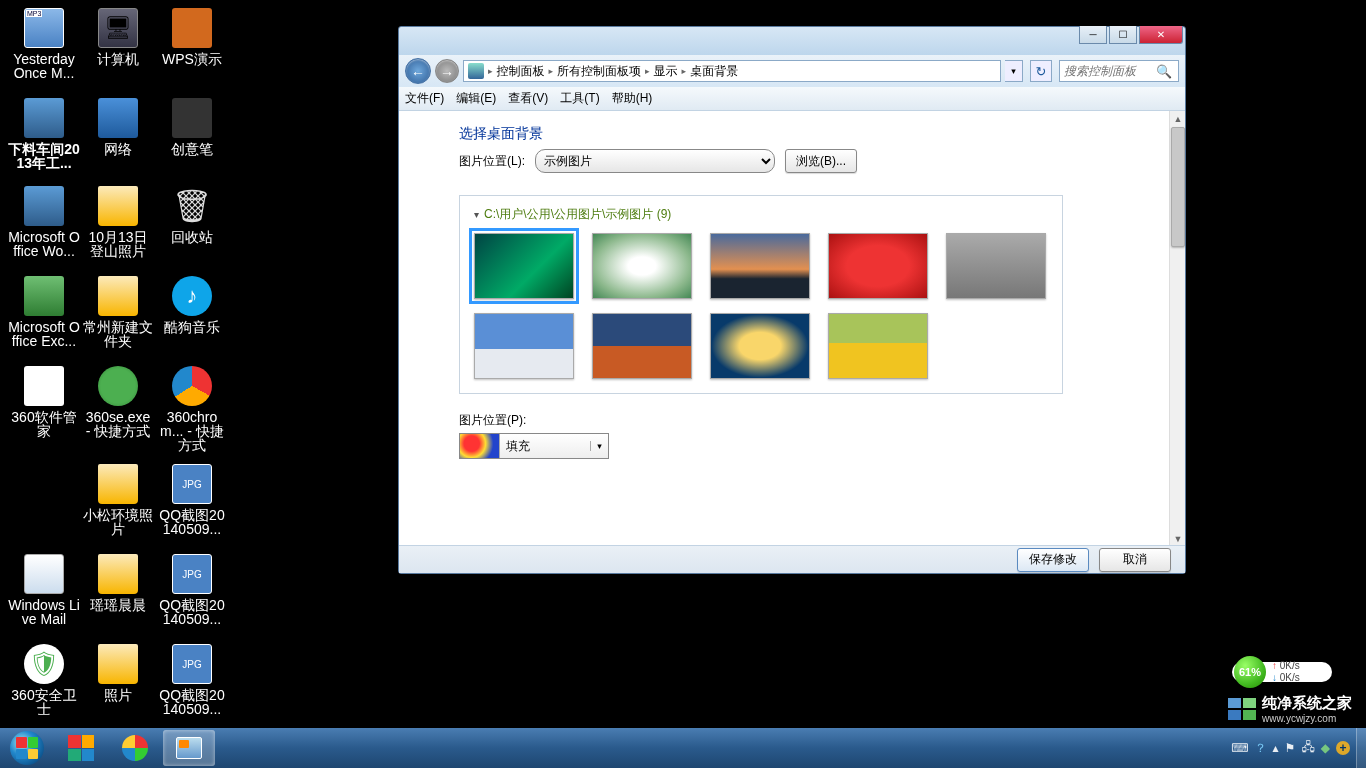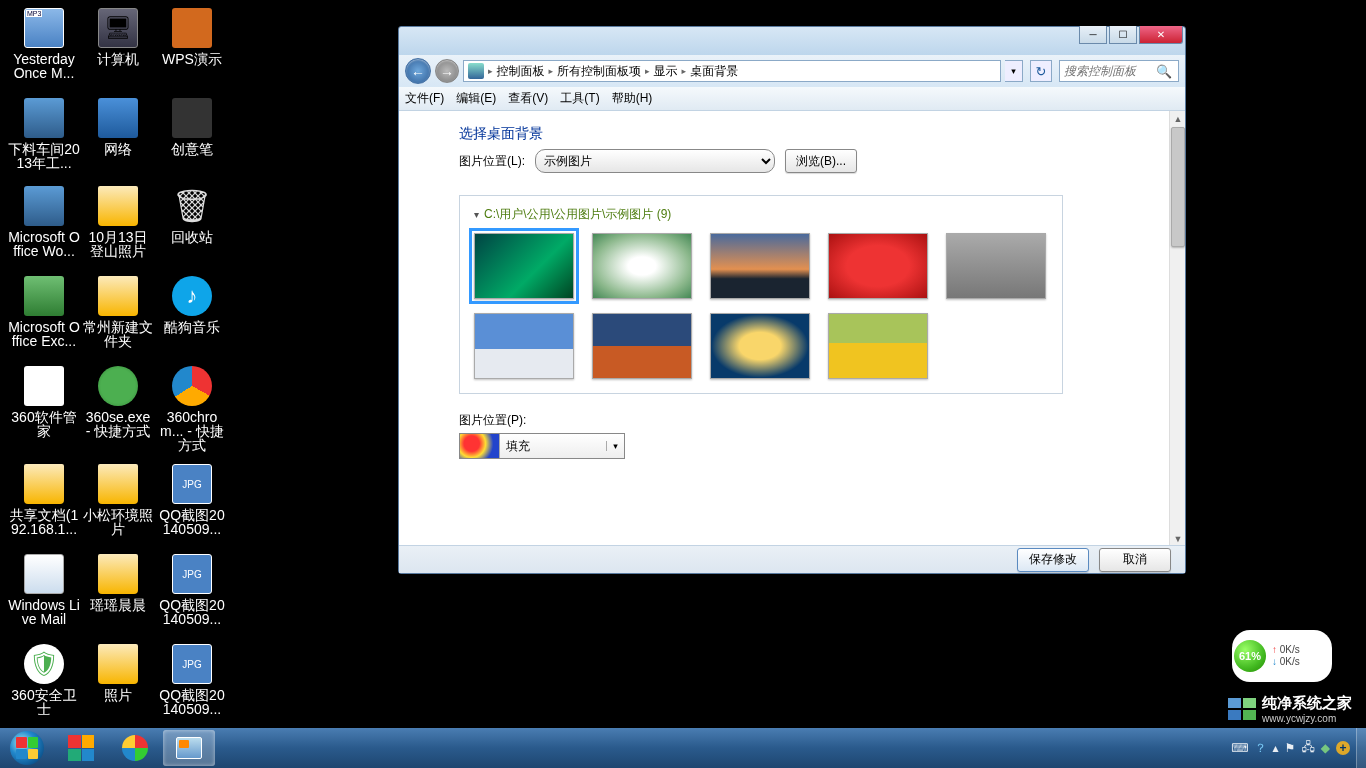--- a/index.html
+++ b/index.html
@@ -75,21 +75,21 @@
 .th-flower { background:radial-gradient(#fff 20%,#8cb88c 70%,#485 100%); }
 .th-lighthouse { background:linear-gradient(180deg,#4a6a9c 0%,#e39050 55%,#1a2430 70%); }
 .th-red { background:radial-gradient(#e33 45%,#a11 100%); }
 .th-koala { background:linear-gradient(#aaa,#777); }
 .th-penguin { background:linear-gradient(180deg,#5a8fd6 55%,#e6eaf0 55%); }
 .th-desert { background:linear-gradient(180deg,#2b4a7a 50%,#c85a24 50%); }
 .th-jelly { background:radial-gradient(#f9d66a 30%,#083a6a 70%); }
 .th-tulip { background:linear-gradient(180deg,#a8c45a 45%,#f0c420 45%); }
 
 .row-pos { margin-top:18px; font-size:12px; }
-.pos-select { margin-top:4px; display:flex; border:1px solid #888; width:166px; height:26px; align-items:center; cursor:pointer; background:linear-gradient(#fff,#eee); }
+.pos-select { margin-top:4px; display:flex; border:1px solid #888; width:150px; height:26px; align-items:center; cursor:pointer; background:linear-gradient(#fff,#eee); }
 .pos-select .swatch { width:40px; height:24px; border-right:1px solid #aaa; background:radial-gradient(circle at 30% 40%,#f33 25%,#fd3 45%,#24c 70%); }
 .pos-select .txt { flex:1; padding:0 6px; }
 .pos-select .dd { width:18px; text-align:center; border-left:1px solid #aaa; font-size:9px; }
 
 .footer { height:28px; background:linear-gradient(#eaf0f6 0%,#dce6f0 100%); border-top:1px solid #c2d3e3; display:flex; justify-content:flex-end; align-items:center; gap:10px; padding:0 14px 0 0; position:absolute; bottom:0; left:0; right:0; }
 .footer .btn.primary { background:linear-gradient(#fff,#dce8f4); border-color:#5a8ac0; }
 
 
 .taskbar { position:absolute; bottom:0; left:0; width:100%; height:40px; background:linear-gradient(#4a7db2,#2a5a8c 50%,#1e4670); display:flex; align-items:center; }
 .start { width:54px; height:40px; display:flex; align-items:center; justify-content:center; cursor:pointer; }
@@ -102,21 +102,21 @@
 .tb-pinwheel { width:26px; height:26px; border-radius:50%; background:conic-gradient(#e33 0 25%,#3c3 25% 50%,#28c 50% 75%,#fc3 75% 100%); }
 .tb-cpl { width:26px; height:22px; background:linear-gradient(#bde,#69c); border:1px solid #fff; border-radius:2px; position:relative; }
 .tb-cpl::after{ content:""; position:absolute; top:2px; left:2px; width:10px; height:8px; background:#f80; border-radius:1px; }
 .tb-active { background:rgba(255,255,255,.25); box-shadow:inset 0 0 4px rgba(255,255,255,.5); }
 
 .tray { margin-left:auto; display:flex; align-items:center; gap:6px; padding-right:0; height:100%; }
 .tray-icon { color:#fff; font-size:12px; cursor:pointer; opacity:.9; display:flex; align-items:center; }
 .show-desktop { width:10px; height:40px; border-left:1px solid rgba(255,255,255,.3); background:rgba(255,255,255,.1); cursor:pointer; }
 
 
-.widget { position:absolute; right:34px; bottom:86px; width:100px; height:52px; background:#fff; border-radius:18px; display:flex; align-items:center; box-shadow:0 1px 4px rgba(0,0,0,.4); font-size:10px; color:#444; }
+.widget { position:absolute; right:34px; bottom:86px; width:100px; height:20px; background:#fff; border-radius:18px; display:flex; align-items:center; box-shadow:0 1px 4px rgba(0,0,0,.4); font-size:10px; color:#444; }
 .widget .ball { width:32px; height:32px; margin:2px; border-radius:50%; background:radial-gradient(circle at 35% 30%,#9f6,#4b2 60%,#280); color:#fff; display:flex; align-items:center; justify-content:center; font-size:11px; font-weight:bold; }
 .widget .spd { margin-left:4px; line-height:12px; }
 .widget .spd div::before { content:"↑ "; color:#e33; }
 .widget .spd div:last-child::before { content:"↓ "; color:#28c; }
 
 
 .wm { position:absolute; right:14px; bottom:44px; color:#fff; font-size:14px; display:flex; align-items:center; gap:6px; text-shadow:1px 1px 2px #000; }
 .wm-logo { width:28px; height:22px; display:grid; grid-template:1fr 1fr/1fr 1fr; gap:2px; }
 .wm-logo span:nth-child(1){background:#5b9bd5;} .wm-logo span:nth-child(2){background:#7fd37f;} .wm-logo span:nth-child(3){background:#3a7ac0;} .wm-logo span:nth-child(4){background:#52b552;}
 .wm .t1{font-size:15px;font-weight:bold;text-align:center;} .wm .t2{font-size:10px;color:#ccc;}
@@ -130,21 +130,21 @@
       <div class="di-label">Yesterday Once M...</div>
     </div>
     <div class="di" style="left: 82px; top: 8px;">
       <div class="di-icon ic-computer">🖥</div>
       <div class="di-label">计算机</div>
     </div>
     <div class="di" style="left: 156px; top: 8px;">
       <div class="di-icon ic-wps"></div>
       <div class="di-label">WPS演示</div>
     </div>
-    <div class="di" style="left: 8px; top: 98px;">
+    <div class="di" style="left: 8px; top: 98px; font-weight: bold;">
       <div class="di-icon ic-word"></div>
       <div class="di-label">下料车间2013年工...</div>
     </div>
     <div class="di" style="left: 82px; top: 98px;">
       <div class="di-icon ic-network"></div>
       <div class="di-label">网络</div>
     </div>
     <div class="di" style="left: 156px; top: 98px;">
       <div class="di-icon ic-pen"></div>
       <div class="di-label">创意笔</div>
@@ -182,24 +182,20 @@
       </div>
       <div class="di-label">360软件管家</div>
     </div>
     <div class="di" style="left: 82px; top: 366px;">
       <div class="di-icon ic-360se"></div>
       <div class="di-label">360se.exe - 快捷方式</div>
     </div>
     <div class="di" style="left: 156px; top: 366px;">
       <div class="di-icon ic-360chrome"></div>
       <div class="di-label">360chrom... - 快捷方式</div>
-    </div>
-    <div class="di" style="left: 8px; top: 464px;">
-      <div class="di-icon ic-folder"></div>
-      <div class="di-label">共享文档(192.168.1...</div>
     </div>
     <div class="di" style="left: 82px; top: 464px;">
       <div class="di-icon ic-folder"></div>
       <div class="di-label">小松环境照片</div>
     </div>
     <div class="di" style="left: 156px; top: 464px;">
       <div class="di-icon ic-jpg">JPG</div>
       <div class="di-label">QQ截图20140509...</div>
     </div>
     <div class="di" style="left: 8px; top: 554px;">

